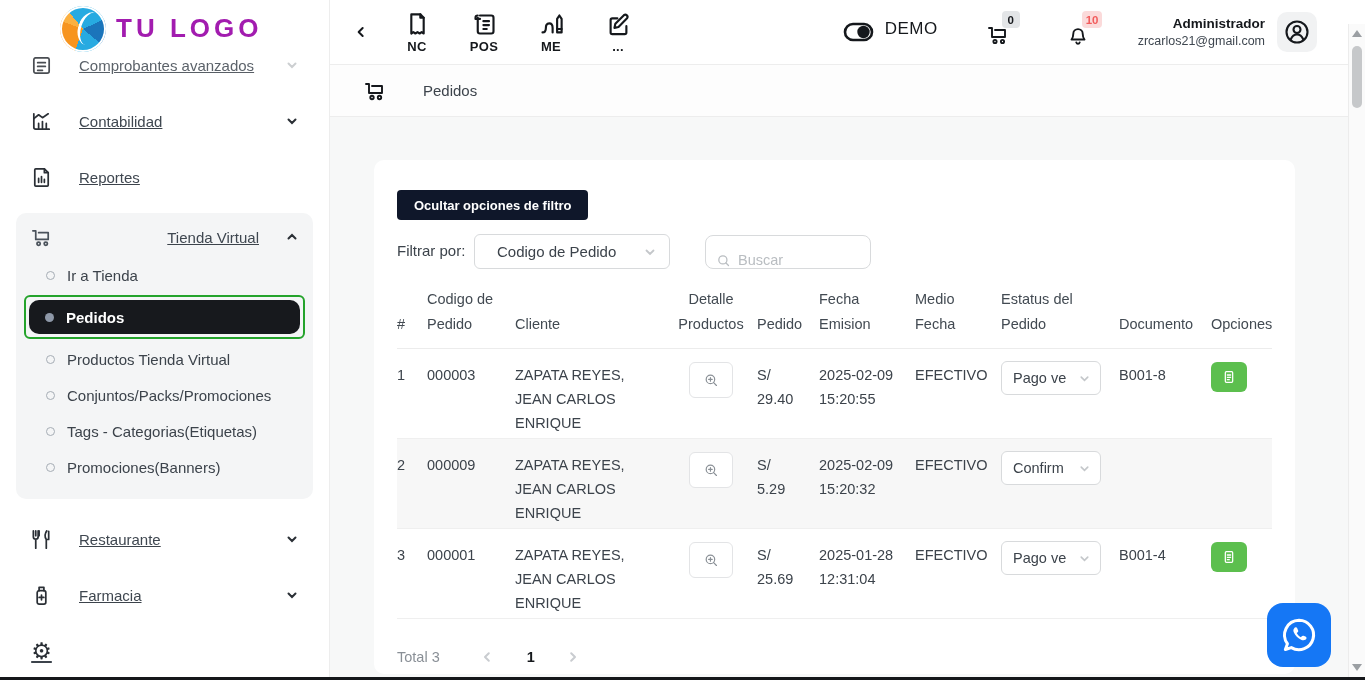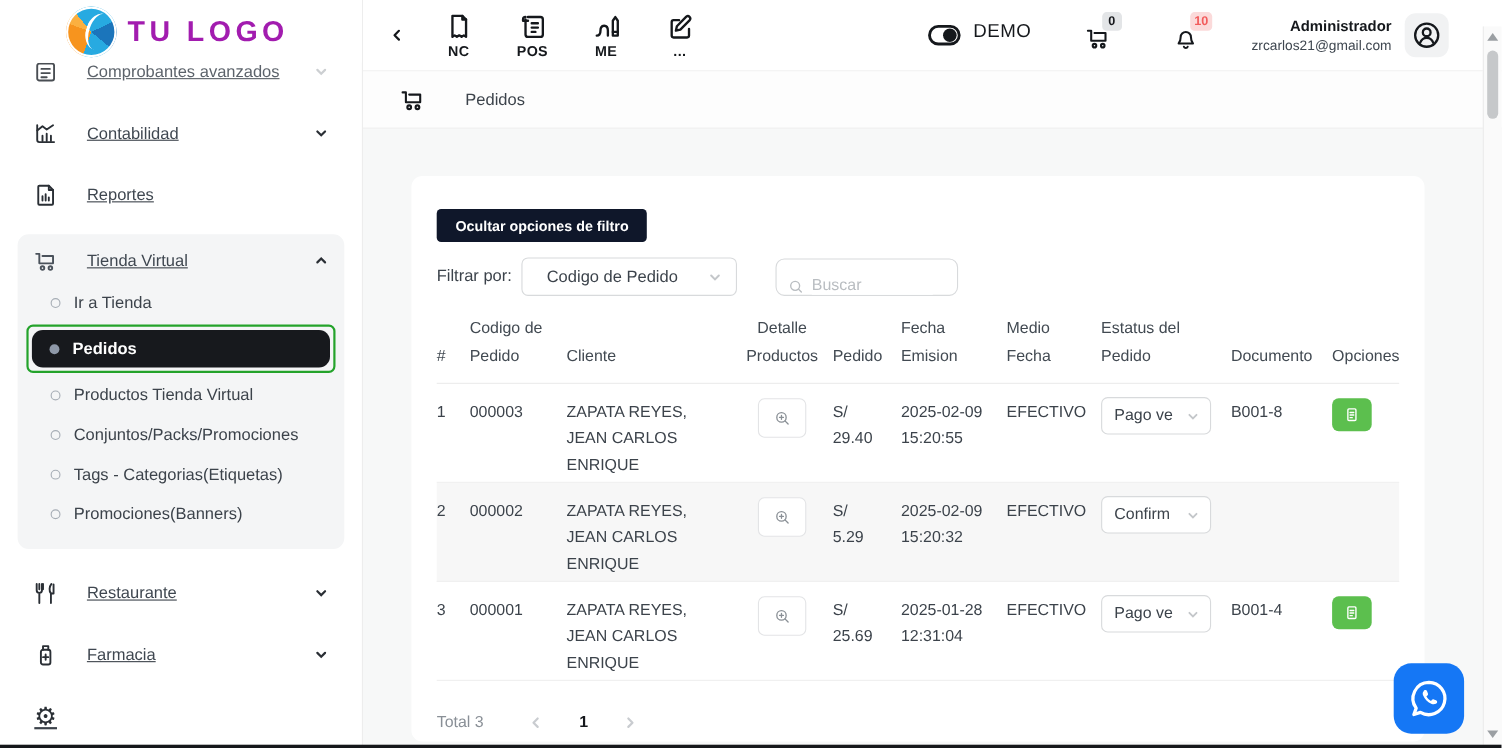--- a/index.html
+++ b/index.html
@@ -17,21 +17,21 @@
   .logo-swirl:before { content:""; position:absolute; left:18px; top:6px; width:22px; height:34px;
       border-left:3px solid #fff; border-radius:50%; transform:rotate(18deg); }
   .logo-text { font-size:26px; font-weight:bold; letter-spacing:4px; color:#a21caf; }
   #menu { position:absolute; left:0; top:57px; right:0; bottom:3px; overflow:hidden; padding:0 16px; }
   .m-item { height:40px; display:flex; align-items:center; gap:26px; padding:0 14px; cursor:pointer;
             margin-bottom:16px;text-decoration:underline; }
   .m-item .lbl { font-size:15px; color:#3f4750; flex:1 1 auto; }
   .m-item svg.mi { width:23px; height:23px; flex:0 0 auto; }
   .chev { width:14px; height:14px; flex:0 0 auto; }
   .m-cut { margin-top:-12px; opacity:.85; }
-  #tienda-group { background:#f4f5f6; border-radius:10px; margin:13px 0 4px 0; padding:4px 0 14px 0; }
+  #tienda-group { background:#f4f5f6; border-radius:10px; margin:13px 0 4px 0; padding:4px 0 14px 0;text-align:right; }
   #tienda-group .m-item { margin-bottom:0; }
   .sub-item { height:36px; display:flex; align-items:center; gap:12px; padding-left:30px;
               font-size:15px; color:#3c434b; cursor:pointer; }
   .sub-item:first-of-type { margin-top:12px; }
   .dot-o { width:9px; height:9px; border-radius:50%; border:1.5px solid #a6adb5; flex:0 0 auto; }
   .active-wrap { border:2px solid #24a32b; border-radius:6px; margin:2px 8px; padding:3px; }
   .active-pill { background:#17191d; border-radius:10px; height:34px; display:flex; align-items:center;
                  gap:12px; padding-left:16px; cursor:pointer; }
   .active-pill .dot-f { width:9px; height:9px; border-radius:50%; background:#8e98a8; }
   .active-pill .lbl { color:#fff; font-weight:bold; font-size:15px; }
@@ -407,21 +407,21 @@
         <svg width="16" height="16" viewBox="0 0 24 24" fill="none" stroke="#fff" stroke-width="1.9" stroke-linecap="round">
                   <rect x="6.5" y="4" width="11" height="16" rx="1.5"></rect>
                   <path d="M9.5 9h5M9.5 12.5h5M9.5 16h3"></path>
                 </svg>
       </button>
     </div>
   </div>
 
   <div class="t-row alt">
     <div class="cell">2</div>
-    <div class="cell">000002</div>
+    <div class="cell">000009</div>
     <div class="cell c-client">ZAPATA REYES, JEAN CARLOS ENRIQUE</div>
     <div class="cell c-detail">
       <button class="zoom-btn">
         <svg width="17" height="17" viewBox="0 0 24 24" fill="none" stroke="#8a9096" stroke-width="1.7" stroke-linecap="round">
                   <circle cx="10.5" cy="10.5" r="6"></circle>
                   <path d="M15 15l4 4M10.5 8v5M8 10.5h5"></path>
                 </svg>
       </button>
     </div>
     <div class="cell c-total">

